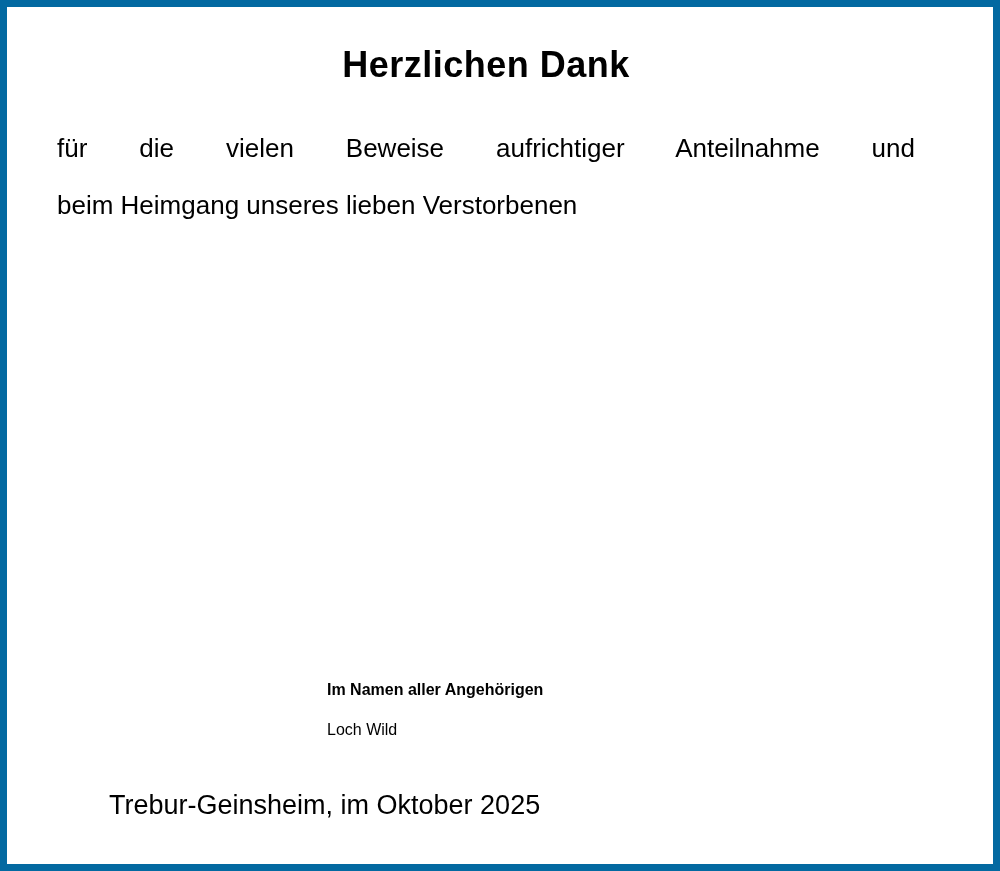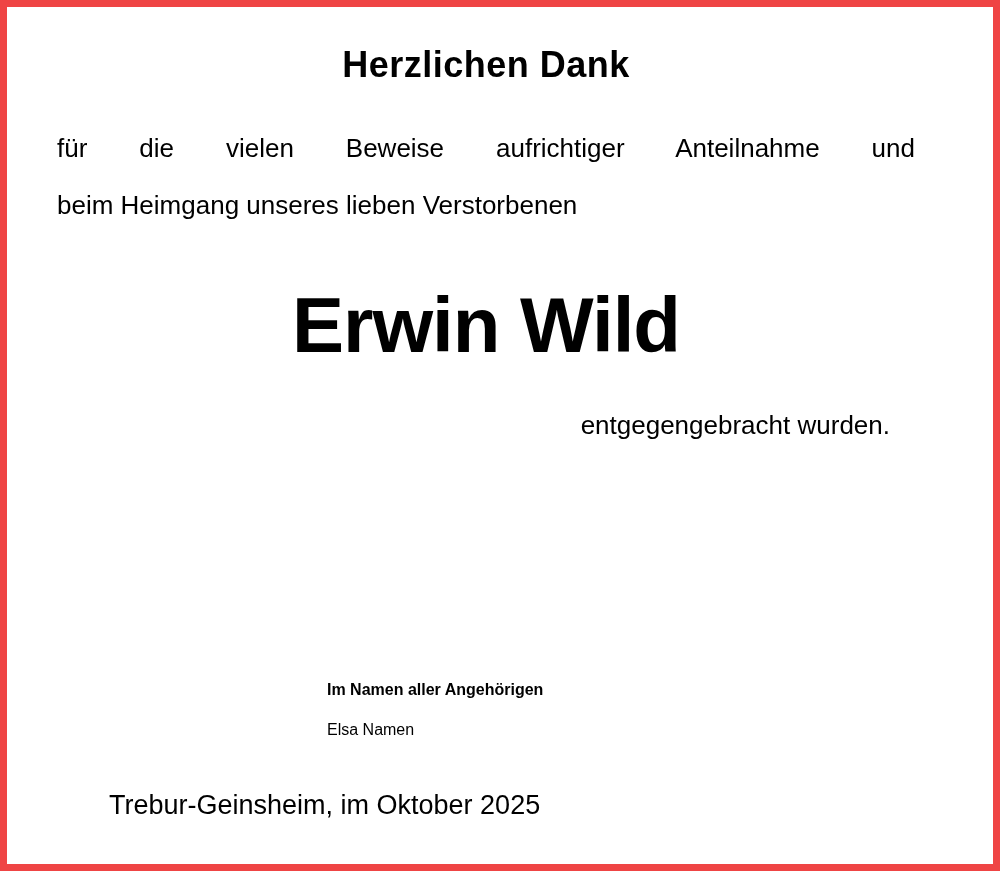--- a/index.html
+++ b/index.html
@@ -5,21 +5,21 @@
   html, body {
     margin: 0;
     padding: 0;
     background: #ffffff;
   }
   .page {
     position: relative;
     width: 1000px;
     height: 871px;
     box-sizing: border-box;
-    border: 7px solid #ef4444;
+    border: 7px solid #0369a1;
     background: #ffffff;
     font-family: "Liberation Sans", sans-serif;
     color: #000000;
     overflow: hidden;
   }
   .abs { position: absolute; }
 
   .notice-title {
     left: 50px;
     width: 858px;
@@ -98,25 +98,23 @@
 
 <div class="page">
 
   <div class="abs notice-title">Herzlichen Dank</div>
 
   <div class="abs intro-block">
     <div class="line-justified">für die vielen Beweise aufrichtiger Anteilnahme und</div>
     <div class="line-left">beim Heimgang unseres lieben Verstorbenen</div>
   </div>
 
-  <div class="abs deceased-name">Erwin Wild</div>
 
-  <div class="abs closing-line">entgegengebracht wurden.</div>
 
 
   <div class="abs signature-block">
     <div class="signature-heading">Im Namen aller Angehörigen</div>
-    <div class="signature-name">Elsa Namen</div>
+    <div class="signature-name">Loch Wild</div>
   </div>
 
   <div class="abs place-date">Trebur-Geinsheim, im Oktober 2025</div>
 
 </div>
 
 </body></html>

